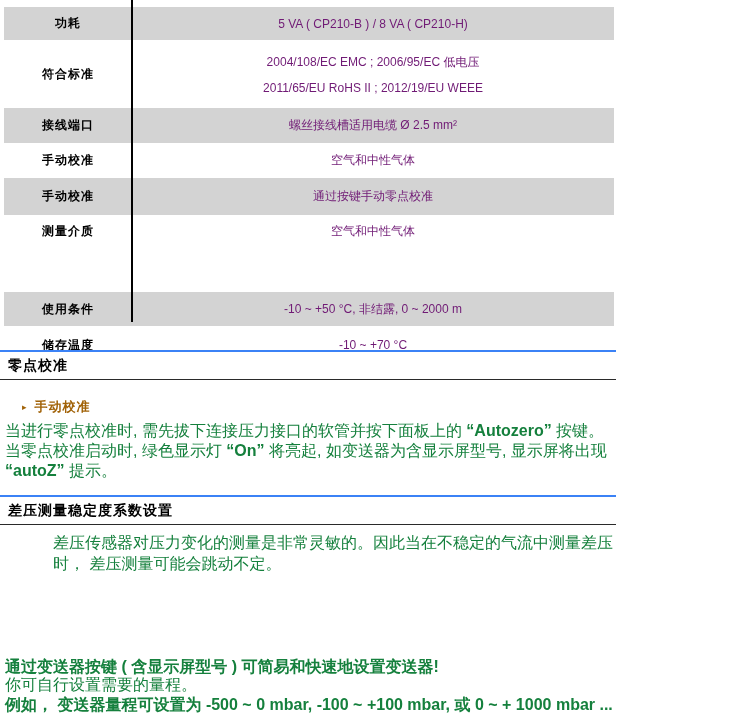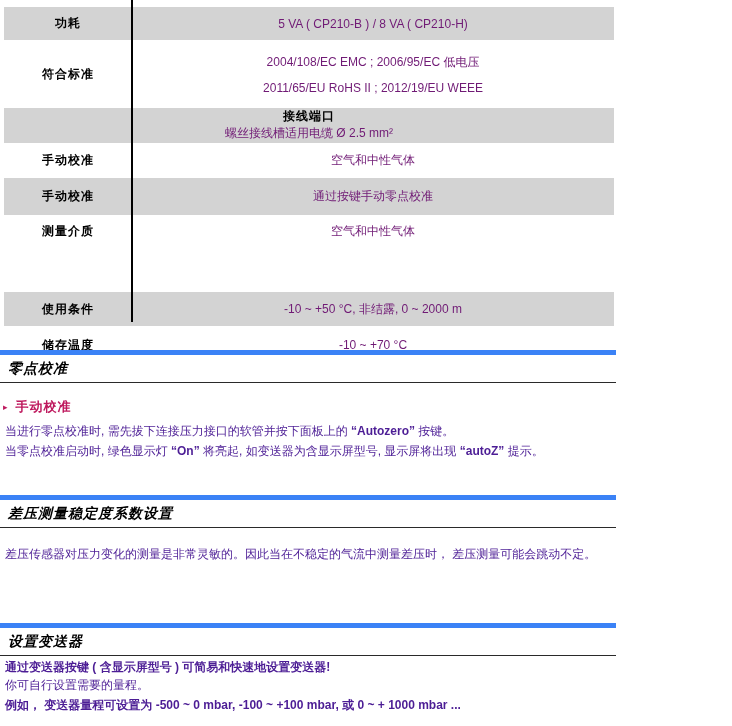--- a/index.html
+++ b/index.html
@@ -12,63 +12,62 @@
     color: #1f1f1f;
     overflow: hidden;
   }
 
   
   .spec-table { position: absolute; left: 4px; right: 2px; top: 7px; }
   .spec-row { display: flex; align-items: center; }
   .spec-row.shaded { background: #d3d3d3; }
   .spec-row:nth-child(1) { height: 33px; }
   .spec-row:nth-child(2) { height: 68px; }
-  .spec-row:nth-child(3) { height: 35px; flex-direction: column; }
+  .spec-row:nth-child(3) { height: 35px; }
   .spec-row:nth-child(4) { height: 35px; }
   .spec-row:nth-child(5) { height: 37px; }
   .spec-row:nth-child(6) { height: 33px; }
   .spec-row:nth-child(7) { height: 34px; margin-top: 44px; }
   .spec-row:nth-child(8) { height: 38px; }
   .spec-label {
     width: 128px; text-align: center;
     font-weight: 700; font-size: 12px; color: #000;
     letter-spacing: 1px;
   }
   .spec-value { flex: 1; text-align: center; font-size: 12px; color: #701a75; }
   .spec-value div + div { margin-top: 10px; }
   .v-divider {
     position: absolute; left: 131px; top: 0;
     width: 2px; height: 322px; background: #000;
   }
 
   
   .sec-header {
     position: absolute; left: 0; right: 0;
-    border-top: 5px solid #3b82f6;
+    border-top: 2px solid #3b82f6;
     border-bottom: 1px solid #2a2a2a;
     background: #fff;
-    font-style: italic;
   }
   .sec-header .title {
     font-weight: 700; font-size: 14px; color: #000;
     padding: 5px 0 4px 8px; letter-spacing: 1px;
   }
   .hdr-zero { top: 350px; }
   .hdr-stab { top: 495px; }
   .hdr-setup { top: 623px; }
 
   
   .subhead {
-    position: absolute; top: 398px; left: 3px;
-    font-weight: 700; font-size: 13px; color: #be185d; letter-spacing: 1px;
+    position: absolute; top: 398px; left: 22px;
+    font-weight: 700; font-size: 13px; color: #a16207; letter-spacing: 1px;
   }
   .subhead .bullet { font-size: 9px; margin-right: 7px; position: relative; top: -1px; font-weight: 400; }
-  .para { position: absolute; left: 5px; right: 3px; font-size: 12px; color: #4c1d95; }
+  .para { position: absolute; left: 5px; right: 3px; font-size: 16px; color: #15803d; }
   .para-zero { top: 421px; line-height: 20px; }
-  .para-stab { top: 544px; line-height: 21px; }
+  .para-stab { top: 532px; line-height: 21px; margin-left: 48px; }
   .para-setup { top: 658px; line-height: 18px; }
   .para-setup .pline3 { margin-top: 2px; }
 </style>
 </head>
 <body>
 
 <div class="page">
 
   <div class="spec-table" id="spec-table">
       <div class="spec-row shaded">
@@ -134,22 +133,19 @@
     <div><span>当零点校准启动时, 绿色显示灯 </span><span style="font-weight: 700;">“On”</span><span> 将亮起, 如变送器为含显示屏型号, 显示屏将出现 </span><span style="font-weight: 700;">“autoZ”</span><span> 提示。</span></div>
   </div>
 
   <div class="sec-header hdr-stab">
     <div class="title">差压测量稳定度系数设置</div>
   </div>
   <div class="para para-stab">
     <div><span>差压传感器对压力变化的测量是非常灵敏的。因此当在不稳定的气流中测量差压时， 差压测量可能会跳动不定。</span></div>
   </div>
 
-  <div class="sec-header hdr-setup">
-    <div class="title">设置变送器</div>
-  </div>
   <div class="para para-setup">
     <div><span style="font-weight: 700;">通过变送器按键 ( 含显示屏型号 ) 可简易和快速地设置变送器!</span></div>
     <div><span>你可自行设置需要的量程。</span></div>
     <div class="pline3"><span style="font-weight: 700;">例如， 变送器量程可设置为 -500 ~ 0 mbar, -100 ~ +100 mbar, 或  0 ~ + 1000 mbar ...</span></div>
   </div>
 
 </div>
 
 </body></html>

